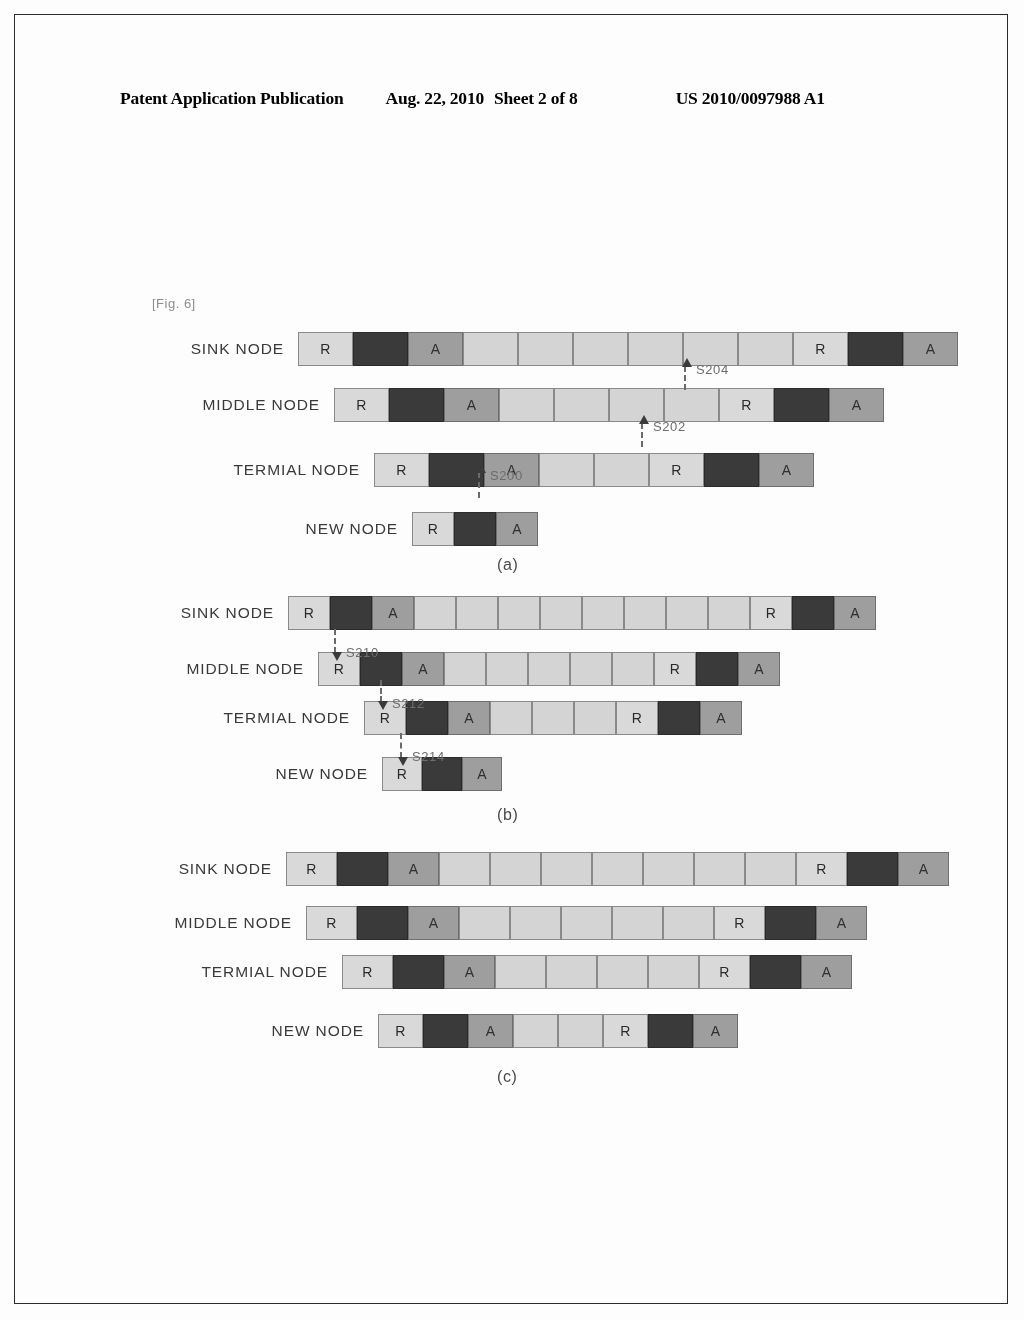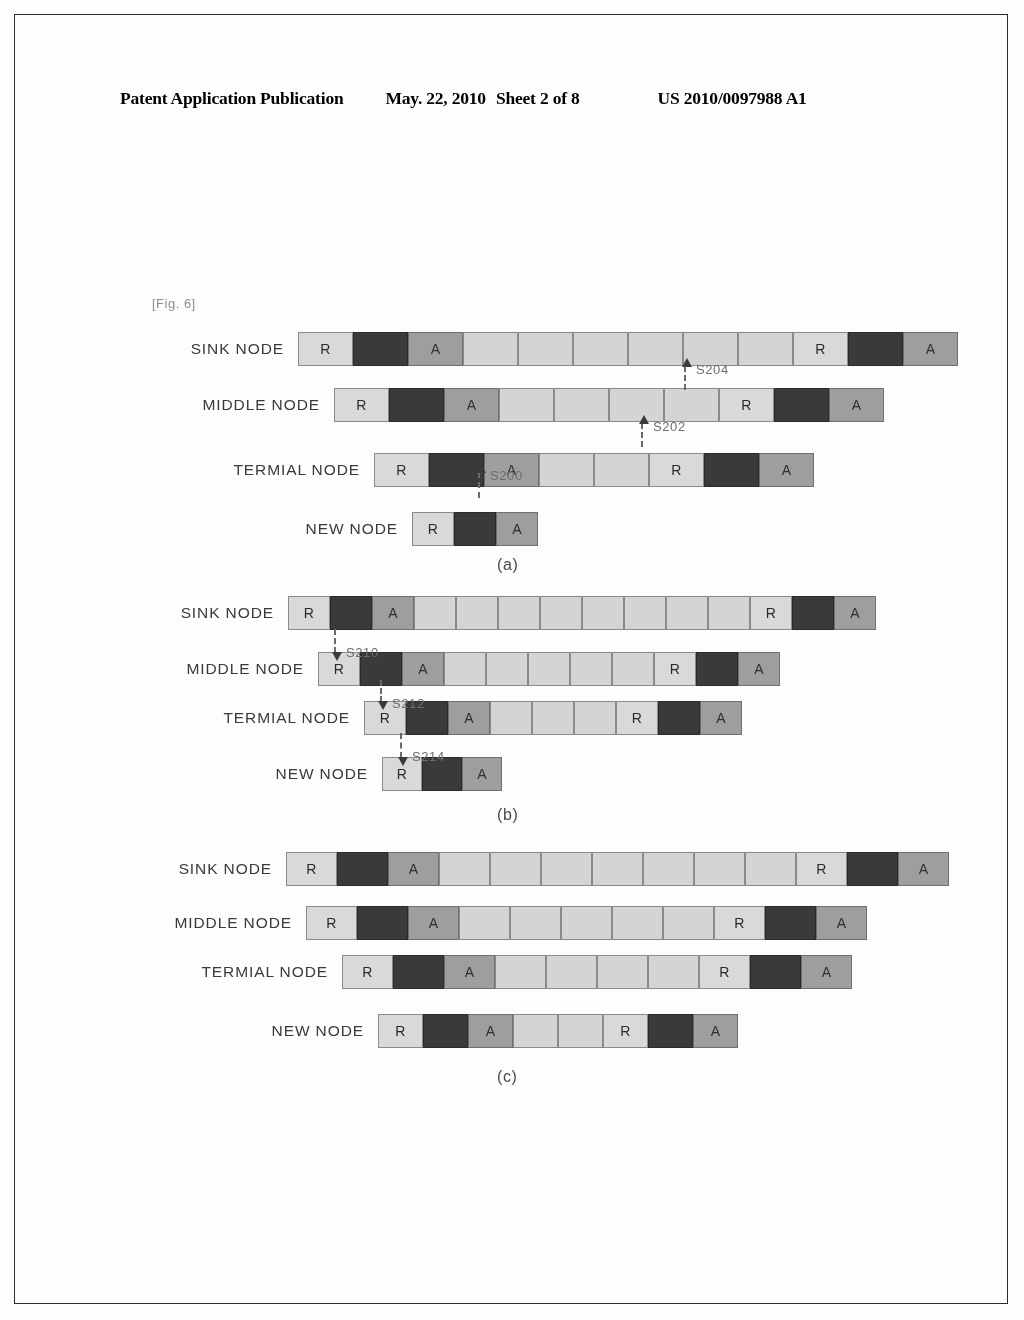--- a/index.html
+++ b/index.html
@@ -45,21 +45,21 @@
     display: flex;
     align-items: baseline;
     font-family: "Liberation Serif", serif;
     font-weight: bold;
     font-size: 17.5px;
     letter-spacing: -0.2px;
     white-space: nowrap;
   }
   .hdr-left { flex: 0 0 auto; }
   .hdr-mid  { flex: 0 0 auto; margin-left: 42px; }
-  .hdr-right{ flex: 0 0 auto; margin-left: 78px; }
+  .hdr-right{ flex: 0 0 auto; margin-left: 98px; }
   .hdr-mid .hdr-sheet { margin-left: 10px; }
 
   
   .fig-label {
     position: absolute;
     left: 152px;
     top: 296px;
     font-family: "Liberation Sans", sans-serif;
     font-size: 13px;
     color: #8d8d8d;
@@ -179,21 +179,21 @@
 </style>
 </head>
 <body>
 
 <div class="page">
   <div class="page-border"></div>
 
   <div class="pub-header">
     <span class="hdr-left">Patent Application Publication</span>
     <span class="hdr-mid">
-      <span>May. 22, 2010</span><span class="hdr-sheet">Sheet 2 of 8</span>
+      <span>Aug. 22, 2010</span><span class="hdr-sheet">Sheet 2 of 8</span>
     </span>
     <span class="hdr-right">US 2010/0097988 A1</span>
   </div>
 
   <div class="fig-label">[Fig. 6]</div>
 
   <div class="figure" id="figure-canvas">
       <div class="block">
         <div class="row" style="left: 298px; top: 332px;">
           <div class="row-label">SINK NODE</div>

